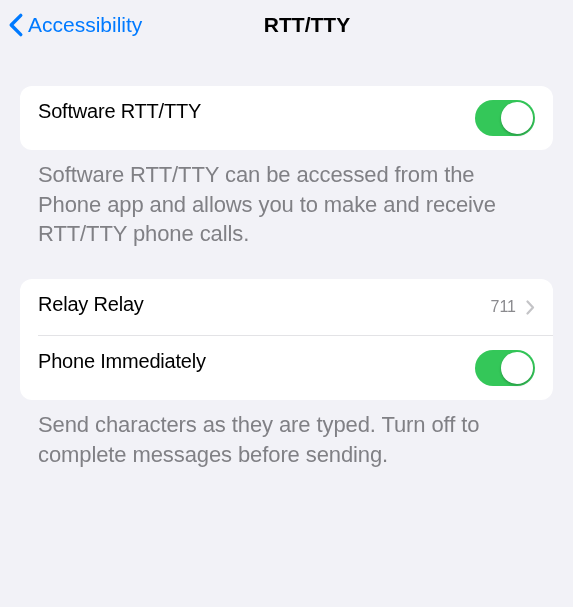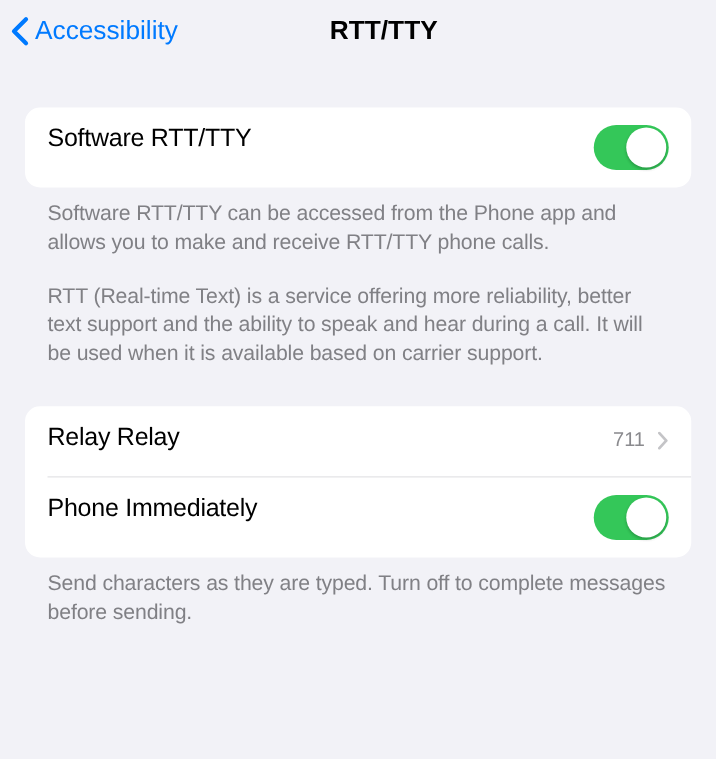--- a/index.html
+++ b/index.html
@@ -105,21 +105,21 @@
       position: absolute;
       width: 32px;
       height: 32px;
       background: #fff;
       border-radius: 50%;
       top: 2px;
       right: 2px;
       box-shadow: 0 1px 3px rgba(0,0,0,0.15), 0 2px 2px rgba(0,0,0,0.1);
     }
     .footer-text {
-      font-size: 17px;
+      font-size: 22px;
       color: #808085;
       line-height: 1.35;
       padding: 10px 18px 0 18px;
       letter-spacing: -0.1px;
     }
     .footer-text p + p {
       margin-top: 20px;
     }
   </style>
 </head>
@@ -141,21 +141,20 @@
     <div class="card">
       <div class="row">
         <span class="row-label">Software RTT/TTY</span>
         <div class="toggle">
           <div class="toggle-knob"></div>
         </div>
       </div>
     </div>
     <div class="footer-text">
       <p>Software RTT/TTY can be accessed from the Phone app and allows you to make and receive RTT/TTY phone calls.</p>
-      <p>RTT (Real-time Text) is a service offering more reliability, better text support and the ability to speak and hear during a call. It will be used when it is available based on carrier support.</p>
     </div>
   </div>
 
   <div class="group second">
     <div class="card">
       <div class="row">
         <span class="row-label">Relay Relay</span>
         <div class="row-right">
           <span class="row-value">711</span>
           <svg class="chevron-right" viewBox="0 0 9 15" fill="none">

